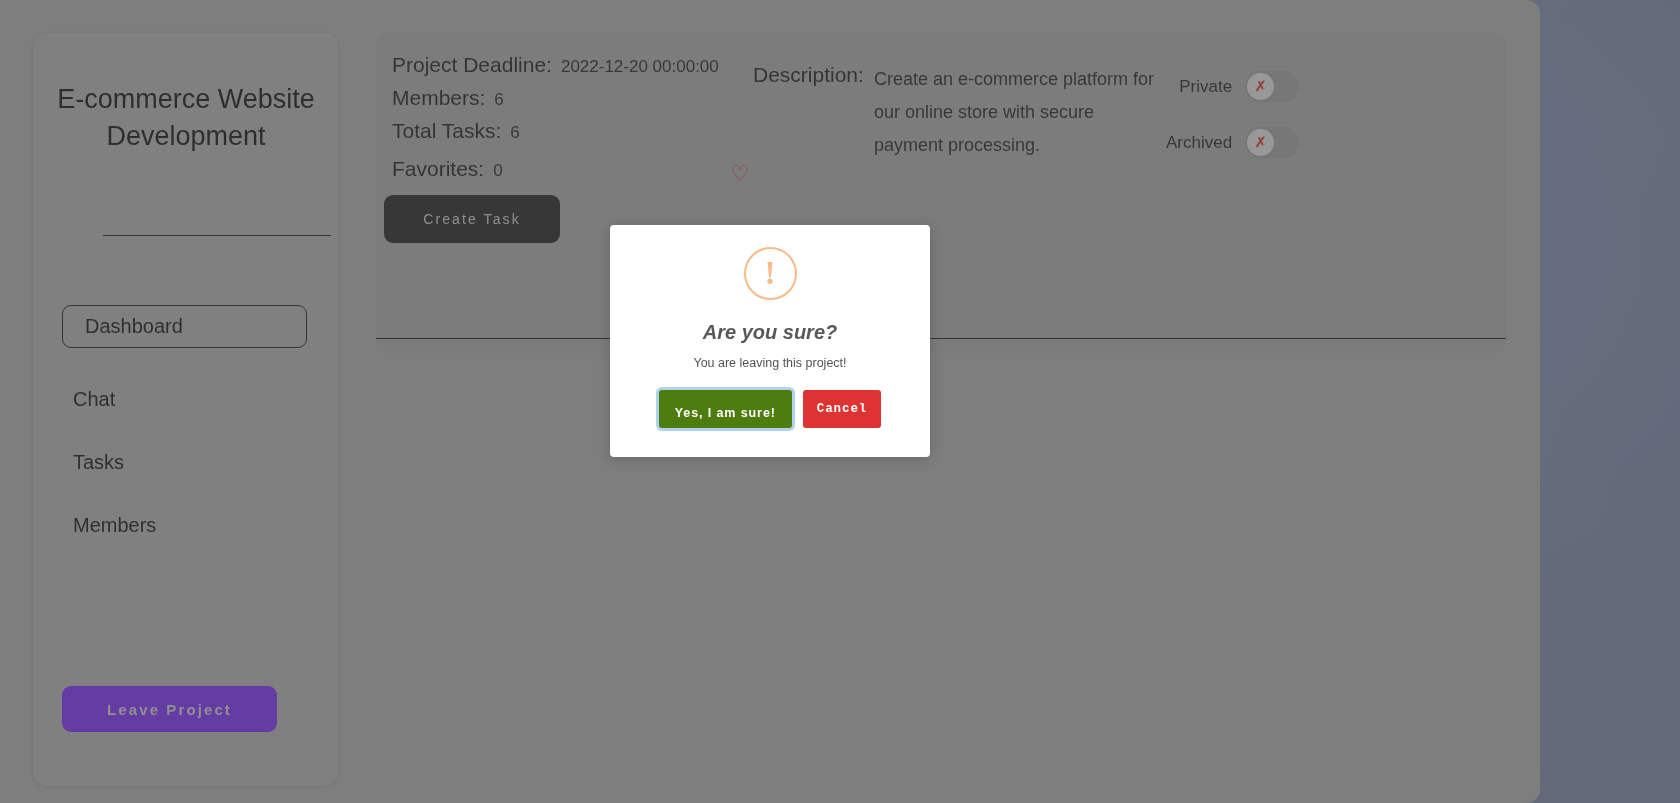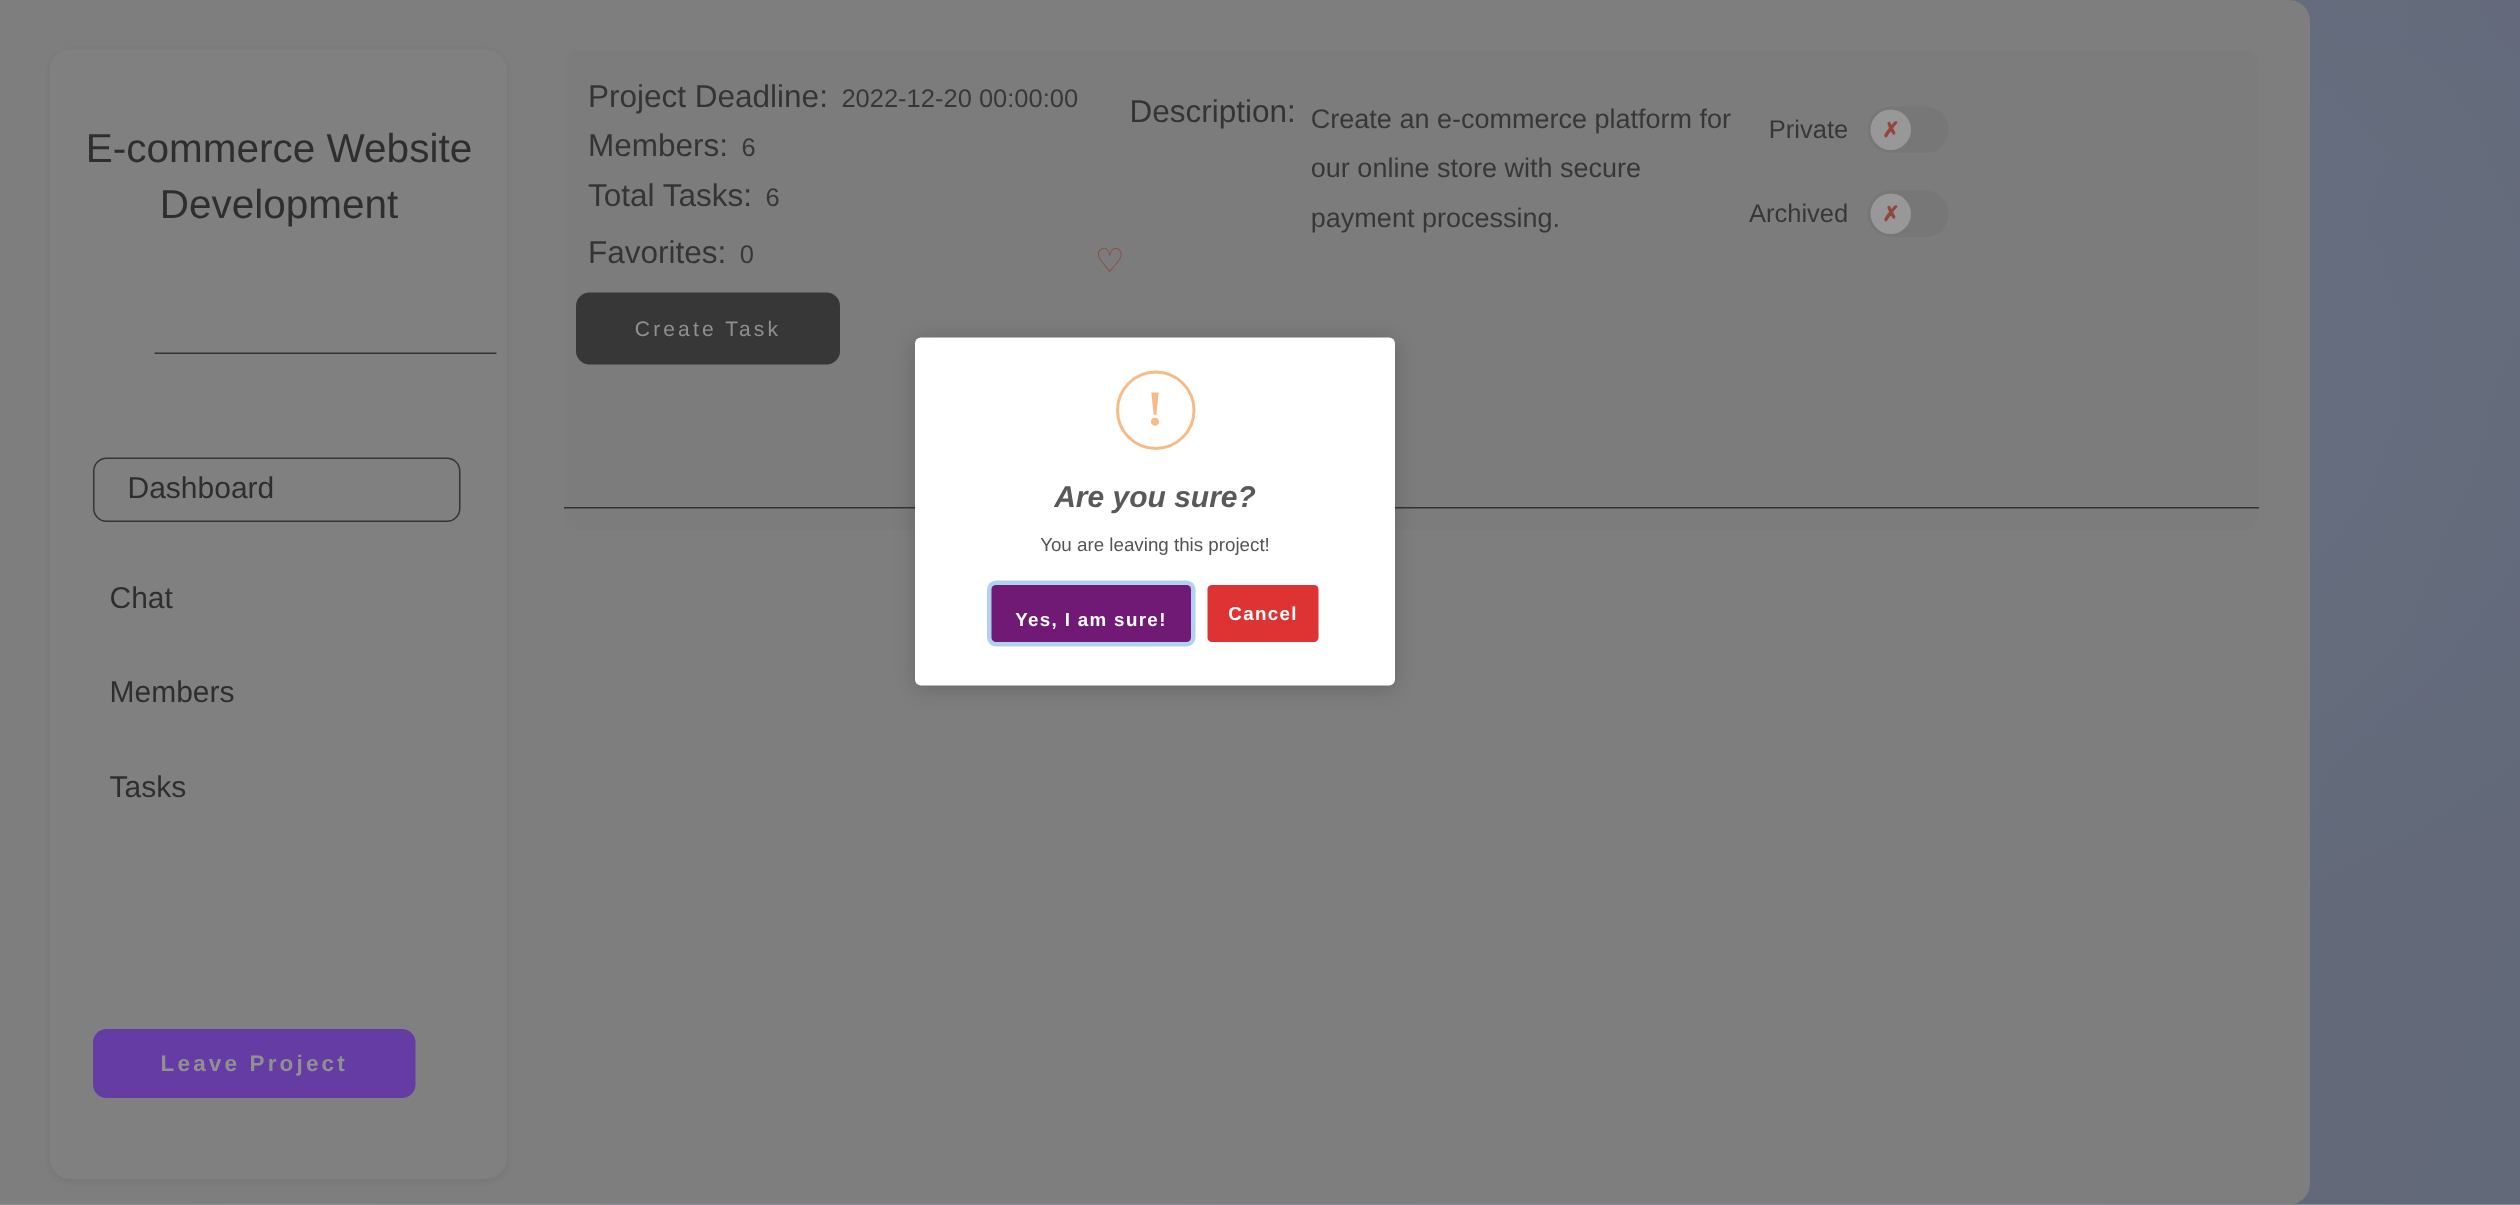--- a/index.html
+++ b/index.html
@@ -316,42 +316,42 @@
     color: #545454;
   }
 
   #modal-buttons {
     margin-top: 20px;
     display: flex;
     gap: 11px;
   }
 
   #confirm-button {
-    background: #701a75;
+    background: #4d7c0f;
     color: #ffffff;
     border: none;
     border-radius: 3px;
     padding: 16px 16px;
     height: 38px;
     font-family: "Liberation Sans", sans-serif;
     font-size: 12.5px;
     font-weight: bold;
     letter-spacing: 0.9px;
     cursor: pointer;
     box-shadow: 0 0 0 3px rgba(48,133,214,0.38);
   }
 
   #cancel-button {
     background: #dd3333;
     color: #ffffff;
     border: none;
     border-radius: 3px;
     padding: 0 14px;
     height: 38px;
-    font-family: Liberation Sans, sans-serif;
+    font-family: Liberation Mono, monospace;
     font-size: 12.5px;
     font-weight: bold;
     letter-spacing: 0.9px;
     cursor: pointer;
   }
 </style>
 </head>
 <body>
 
 <div id="backdrop"></div>
@@ -365,24 +365,24 @@
     <div id="title-divider"></div>
 
     <ul id="nav-list">
       <li class="nav-item active">
         <span>Dashboard</span>
       </li>
       <li class="nav-item">
         <span>Chat</span>
       </li>
       <li class="nav-item">
-        <span>Members</span>
+        <span>Tasks</span>
       </li>
       <li class="nav-item">
-        <span>Tasks</span>
+        <span>Members</span>
       </li>
     </ul>
 
     <button id="leave-project-button">Leave Project</button>
   </div>
 
   <div id="content-card">
 
     <div id="info-block">
 

